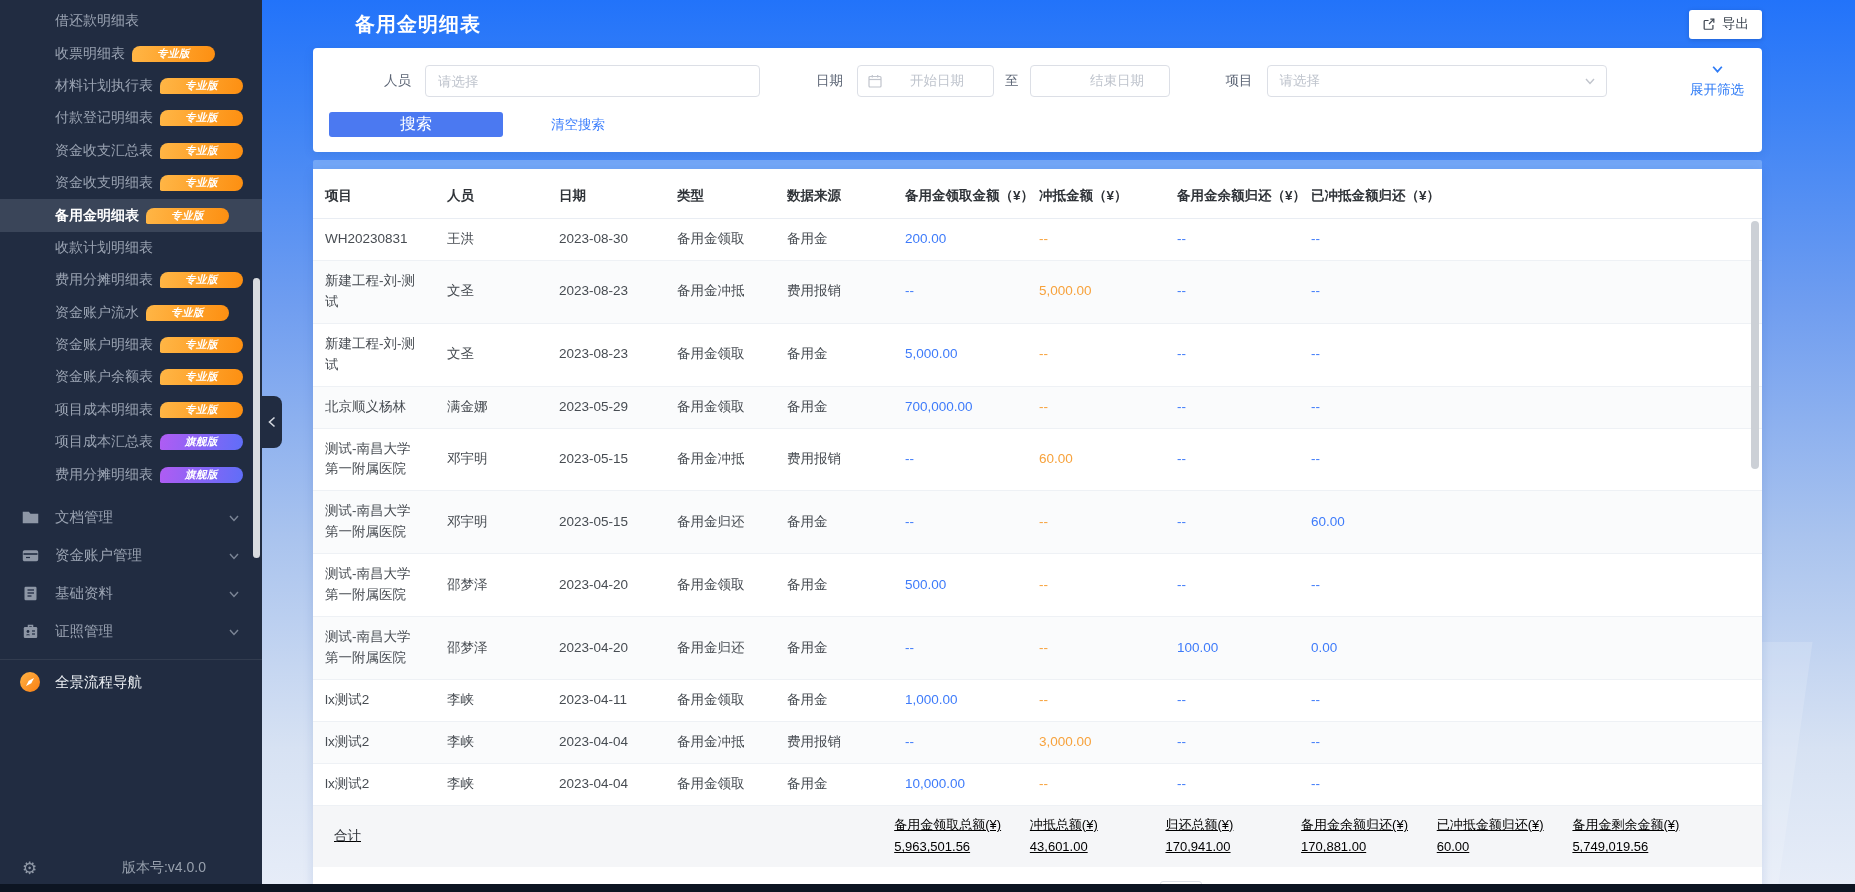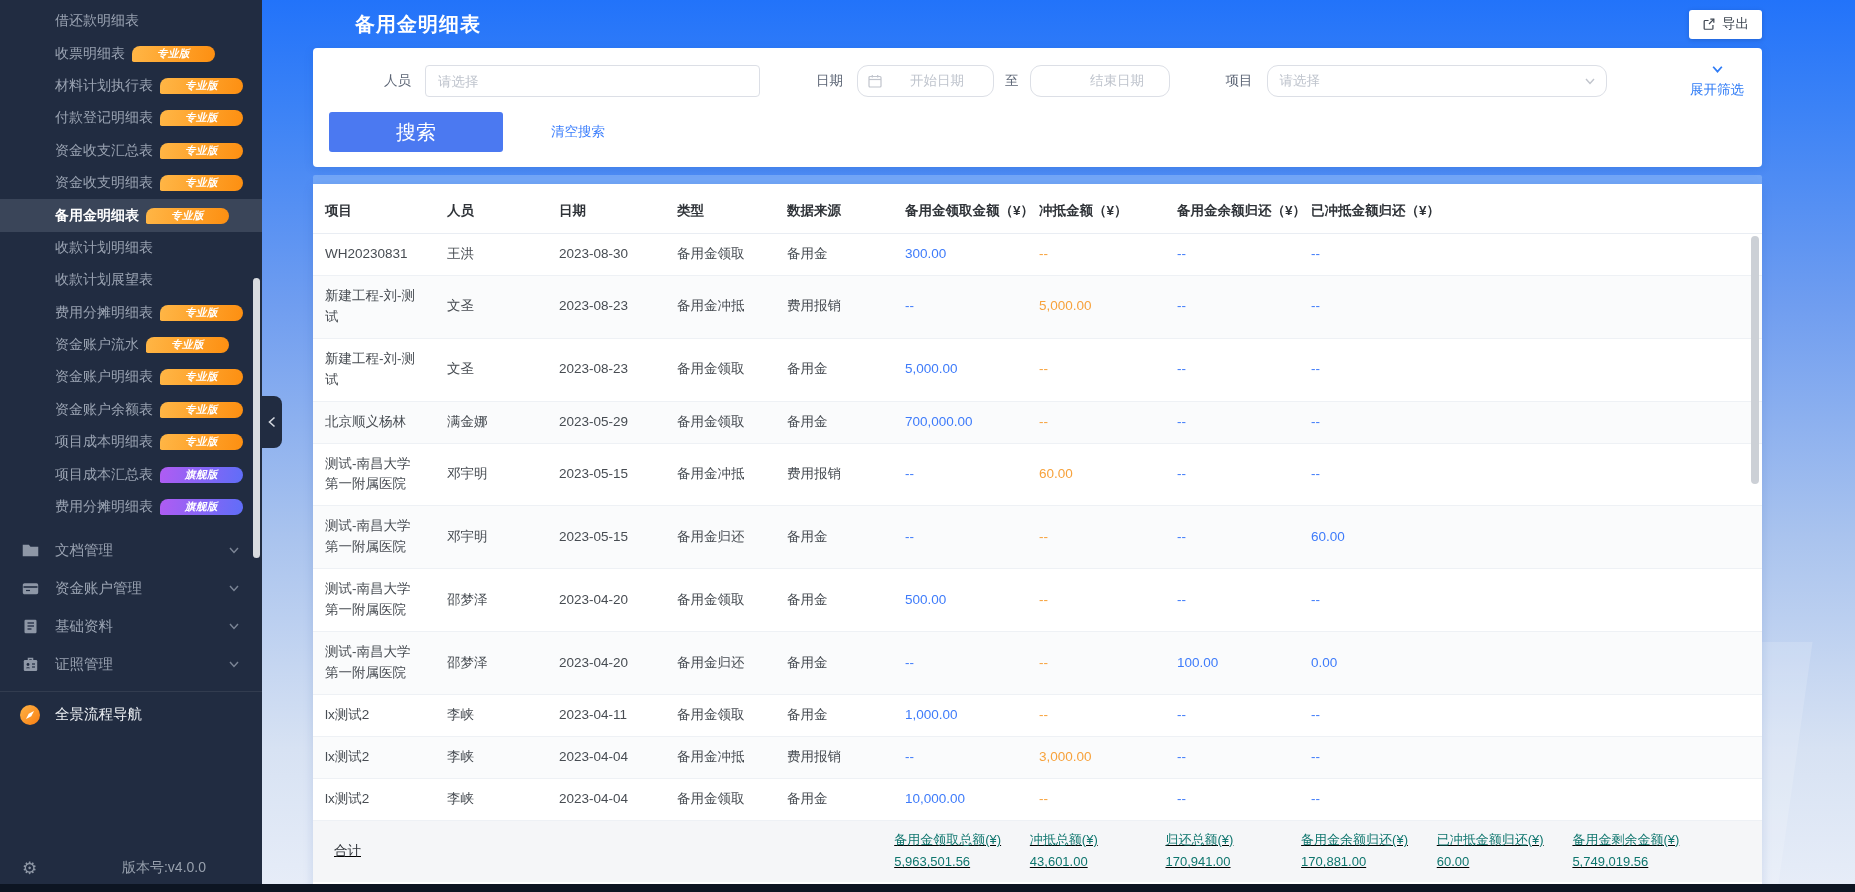--- a/index.html
+++ b/index.html
@@ -47,46 +47,46 @@
   .filter-card{background:#fff;border-radius:4px;padding:15px 18px 15px 16px;box-shadow:0 2px 10px rgba(21,74,165,.16);position:relative;z-index:2;}
   .f-row{display:flex;align-items:center;}
   .f-row2{margin-top:13px;}
   .f-item{display:flex;align-items:center;}
   .f-item + .f-item{margin-left:56px;}
   .f-label{width:96px;text-align:right;padding-right:14px;font-size:13.5px;color:#5c6575;flex-shrink:0;}
   .f-label.auto{width:auto;}
   .inp{height:32px;border:1px solid #dcdfe6;border-radius:4px;font-size:13.5px;color:#333;padding:0 12px;background:#fff;outline:none;font-family:inherit;}
   .inp::placeholder{color:#bfc4cd;}
   .inp.person{width:335px;}
-  .fake-inp{height:32px;border:1px solid #dcdfe6;border-radius:11px;display:flex;align-items:center;font-size:13.5px;color:#bfc4cd;background:#fff;cursor:pointer;}
+  .fake-inp{height:32px;border:1px solid #dcdfe6;border-radius:4px;display:flex;align-items:center;font-size:13.5px;color:#bfc4cd;background:#fff;cursor:pointer;}
   .date-start{width:137px;padding:0 10px;gap:9px;}
   .date-start span{flex:1;text-align:center;}
   .date-to{margin:0 11px;color:#5c6575;font-size:13.5px;}
   .date-end{width:140px;justify-content:center;padding-left:35px;}
   .select{width:340px;padding:0 10px 0 12px;color:#bfc4cd;justify-content:space-between;}
   .expand-link{margin-left:auto;display:flex;align-items:center;gap:5px;color:#2e7bf6;font-size:13.5px;cursor:pointer;flex-direction:column;}
-  .search-btn{width:174px;height:40px;background:var(--btn_blue);color:#fff;border:none;border-radius:3px;font-size:20px;cursor:pointer;font-family:inherit;}
+  .search-btn{width:174px;height:25px;background:var(--btn_blue);color:#fff;border:none;border-radius:3px;font-size:16px;cursor:pointer;font-family:inherit;}
   .clear-link{margin-left:48px;color:#3d7ffc;font-size:13.5px;cursor:pointer;}
 
   .blue-strip{height:9px;background:var(--strip_blue);margin-top:8px;border-radius:2px 2px 0 0;}
 
   
   .table-card{background:#fff;position:relative;box-shadow:0 2px 10px rgba(21,74,165,.14);}
   table{width:100%;border-collapse:collapse;table-layout:fixed;font-size:13.5px;color:#474c52;}
   thead th{text-align:left;font-weight:600;color:#2f3338;padding:18px 12px 13px;border-bottom:1px solid #e9edf3;font-size:13.5px;white-space:nowrap;overflow:hidden;}
   tbody td{padding:10px 12px;border-bottom:1px solid #eef1f5;line-height:1.55;word-break:break-all;vertical-align:middle;}
   
   tbody tr:nth-child(even){background:#fafbfc;}
   td.blue{color:var(--accent_blue);}
   td.orange{color:var(--accent_orange);}
 
   .summary{display:flex;align-items:center;background:#f5f6f8;min-height:58px;padding:8px 8px;text-decoration:underline;}
   .sum-label{width:40%;padding-left:13px;font-size:13.5px;color:#30343a;}
   .sum-items{flex:1;display:flex;padding-right:46px;}
-  .sum-item{flex:1;font-size:13px;color:#0f766e;line-height:1.75;white-space:nowrap;}
+  .sum-item{flex:1;font-size:13px;color:#000000;line-height:1.75;white-space:nowrap;}
 
   .pager{display:flex;align-items:center;justify-content:center;gap:8px;padding:14px 0 17px;font-size:13px;color:#5f6470;background:#fff;}
   .pg-total{margin-right:10px;}
   .pg-arrow{width:22px;height:24px;display:flex;align-items:center;justify-content:center;cursor:pointer;background:none;border:none;}
   .pg-num{width:26px;height:24px;line-height:24px;text-align:center;font-weight:600;color:#2f3338;cursor:pointer;font-size:13.5px;}
   .pg-num.active{color:#3d7ffc;}
   .goto-wrap{display:flex;align-items:center;gap:8px;margin-left:12px;}
   .goto-input{width:42px;height:27px;border:1px solid #dcdfe6;border-radius:3px;text-align:center;font-size:13px;color:#333;outline:none;font-family:inherit;}
   .tbl-thumb{position:absolute;right:3px;top:52px;width:8px;height:248px;background:#ccd0d6;border-radius:4px;}
 
@@ -133,24 +133,20 @@
         <div class="menu-item active">
           <span>备用金明细表</span>
           <span class="badge v-pro">专业版</span>
         </div>
 
         <div class="menu-item">
           <span>收款计划明细表</span>
 
         </div>
 
-        <div class="menu-item">
-          <span>收款计划展望表</span>
-
-        </div>
 
         <div class="menu-item">
           <span>费用分摊明细表</span>
           <span class="badge v-pro">专业版</span>
         </div>
 
         <div class="menu-item">
           <span>资金账户流水</span>
           <span class="badge v-pro">专业版</span>
         </div>
@@ -348,21 +344,21 @@
           </tr>
         </thead>
         <tbody>
 
             <tr>
               <td>WH20230831</td>
               <td>王洪</td>
               <td>2023-08-30</td>
               <td>备用金领取</td>
               <td>备用金</td>
-              <td class="blue">300.00</td>
+              <td class="blue">200.00</td>
               <td class="orange">--</td>
               <td class="blue">--</td>
               <td class="blue">--</td>
               <td></td>
             </tr>
 
             <tr>
               <td>新建工程-刘-测试</td>
               <td>文圣</td>
               <td>2023-08-23</td>

